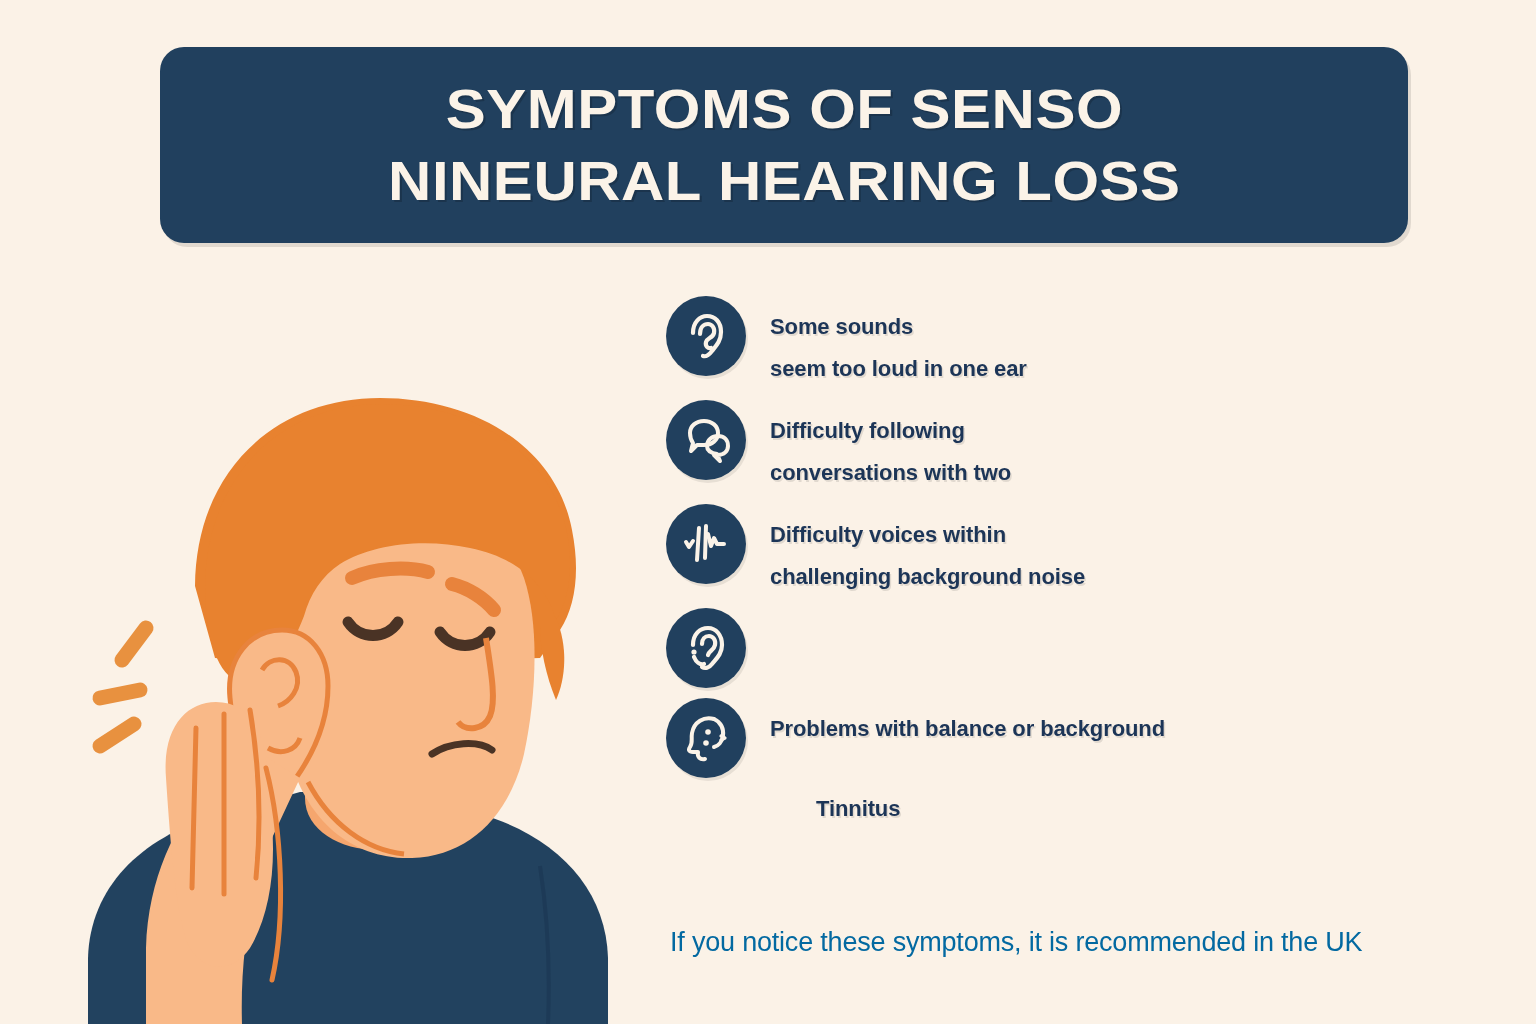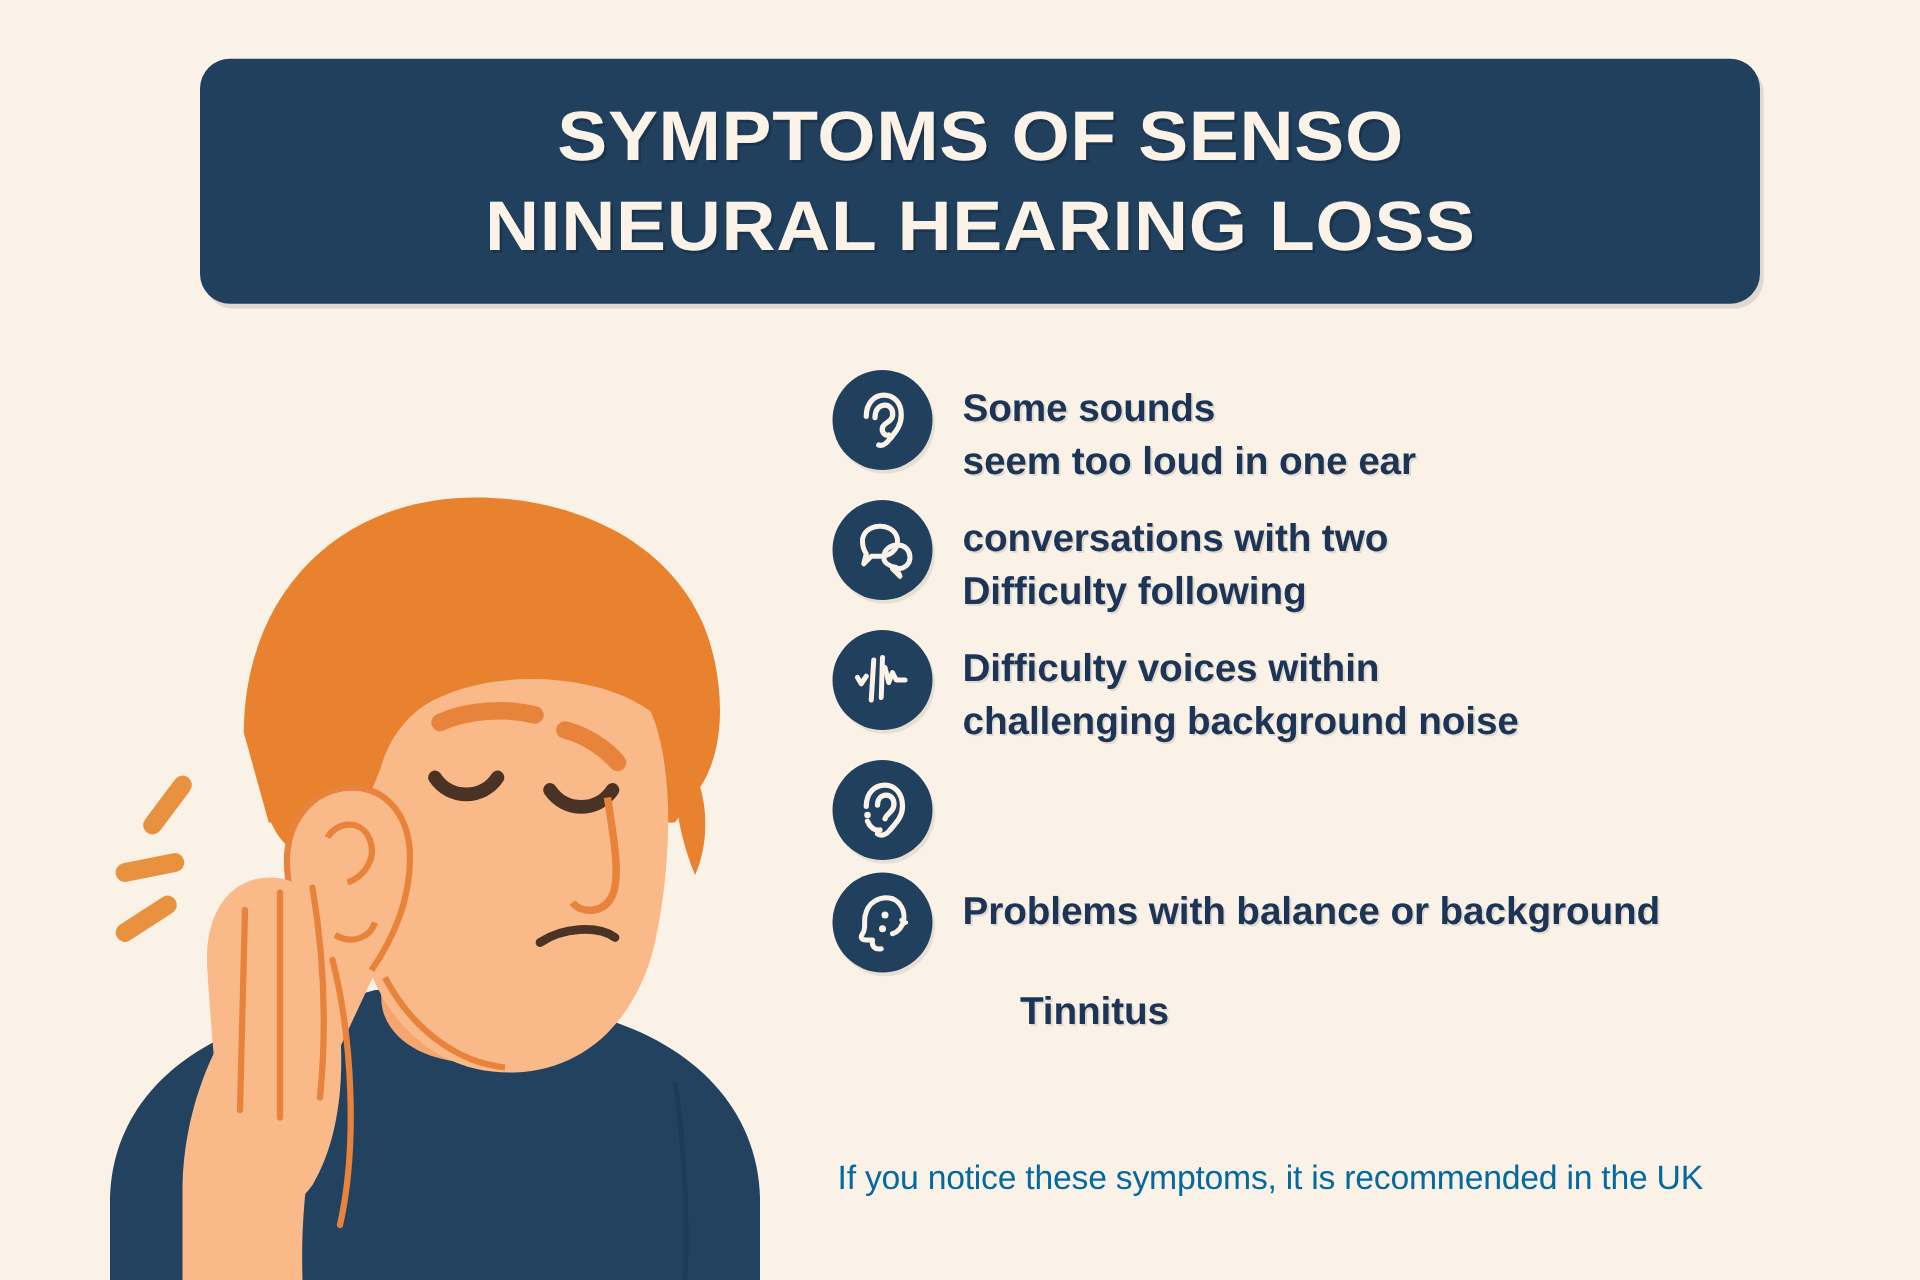--- a/index.html
+++ b/index.html
@@ -75,21 +75,21 @@
     margin-right:24px;
     box-shadow:2px 3px 0 rgba(0,0,0,0.08);
   }
   .icon-badge svg { display:block; }
   .icon-spacer { flex:0 0 auto; width:80px; height:4px; margin-right:24px; }
 
   .symptom-text {
     color:#1C3557;
     font-family:"Liberation Sans", sans-serif;
     font-weight:bold;
-    font-size:31px;
+    font-size:22px;
     line-height:42px;
     padding-top:10px;
     text-shadow:1.5px 1.5px 0 rgba(0,0,0,0.10);
     letter-spacing:-0.1px;
   }
   .symptom-row.no-icon .symptom-text { padding-top:0px; }
 
   
   #footer-note {
     position:absolute;
@@ -192,22 +192,22 @@
   <div class="symptom-row">
     <div class="icon-badge">
       <svg width="52" height="52" viewBox="0 0 52 52" xmlns="http://www.w3.org/2000/svg">
         <path d="M10 19 C10 12 16 7 24 7 C32 7 38 12 38 19 C38 26 32 31 24 31
                  L17 31 L11 37 L13 29 C11 26 10 22 10 19 Z" stroke="#FBF3E8" stroke-width="4" fill="none" stroke-linejoin="round"></path>
         <path d="M27 32 C27 26 32 22 38 22 C44 22 48 26 48 32 C48 37 44 41 38 41
                  L34 41 L40 47 L37 40 C31 39 27 36 27 32 Z" stroke="#FBF3E8" stroke-width="4" fill="none" stroke-linejoin="round"></path>
       </svg>
     </div>
     <div class="symptom-text">
+      <div>Difficulty following</div>
       <div>conversations with two</div>
-      <div>Difficulty following</div>
     </div>
   </div>
 
   <div class="symptom-row">
     <div class="icon-badge">
       <svg width="52" height="52" viewBox="0 0 52 52" xmlns="http://www.w3.org/2000/svg">
         <g stroke="#FBF3E8" stroke-width="4" fill="none" stroke-linecap="round" stroke-linejoin="round">
           <path d="M6 24 L9 29 L13 23"></path>
           <path d="M19 10 L17 42"></path>
           <path d="M26 8 L25 40"></path>

